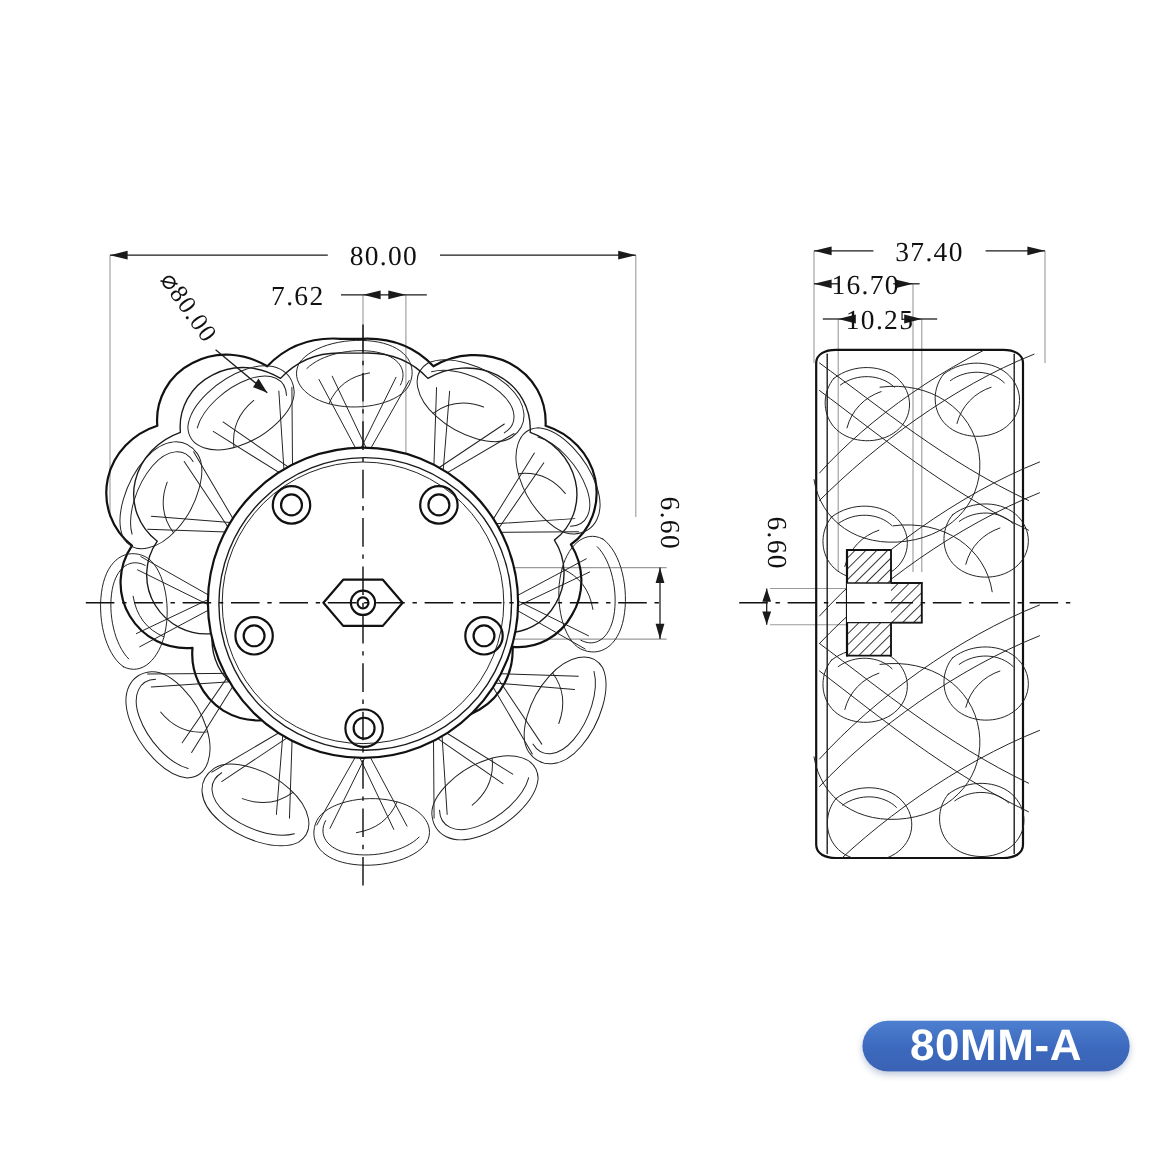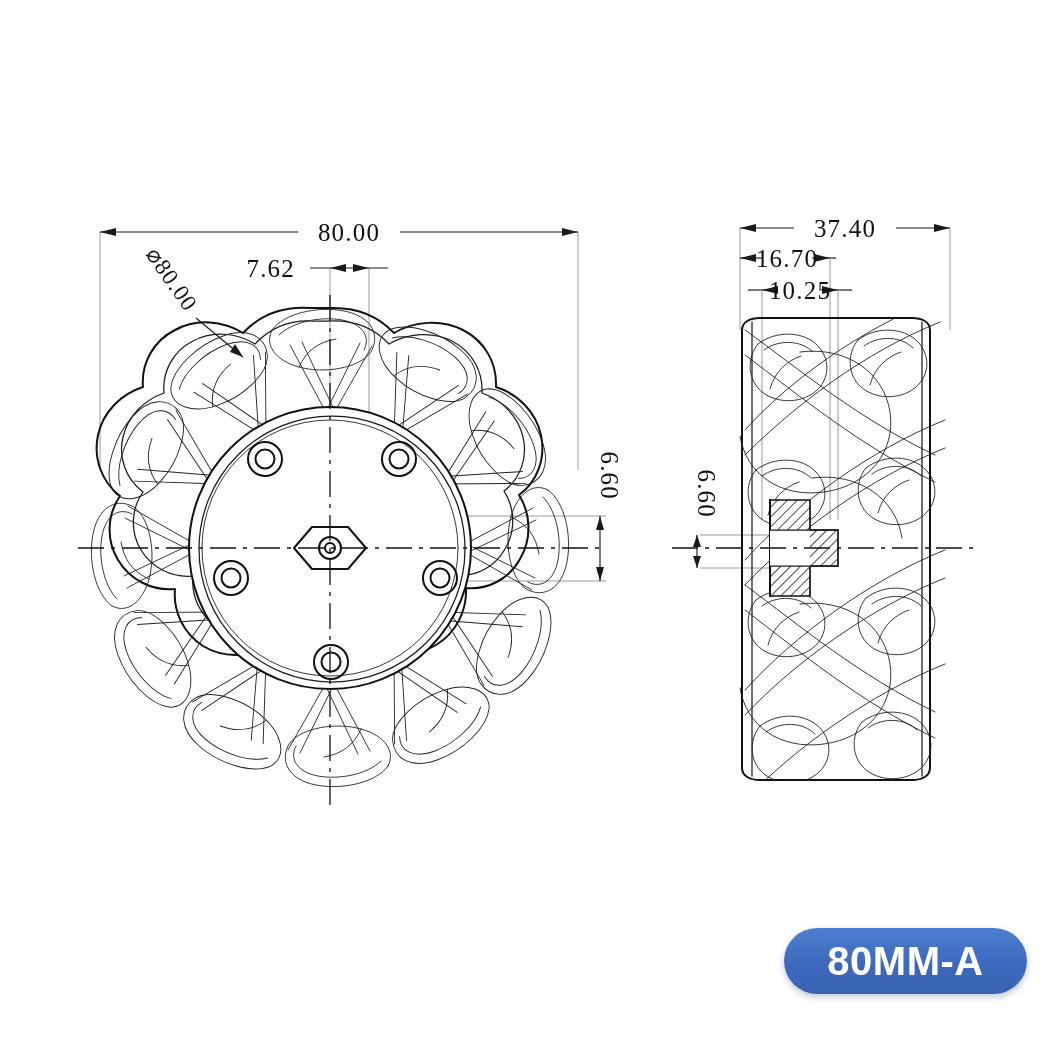--- a/index.html
+++ b/index.html
@@ -51,21 +51,21 @@
     fill: #111111;
     letter-spacing: 1.0px;
   }
 
   
   #badge {
     position: absolute;
     left: 784px;
     top: 928px;
     width: 243px;
-    height: 66px;
+    height: 46px;
     border-radius: 33px;
     background: linear-gradient(180deg, #4d7fd0 0%, #3c69bd 55%, #3a62b4 100%);
     box-shadow: 0 3px 7px rgba(40,70,130,0.30);
     display: flex;
     align-items: center;
     justify-content: center;
     box-sizing: border-box;
   }
   #badge-label {
     font-family: "Liberation Sans", sans-serif;

